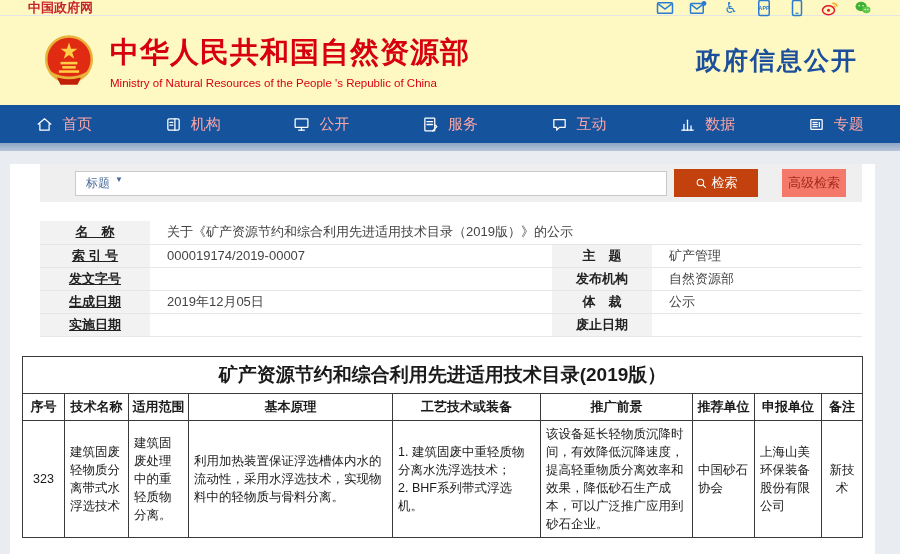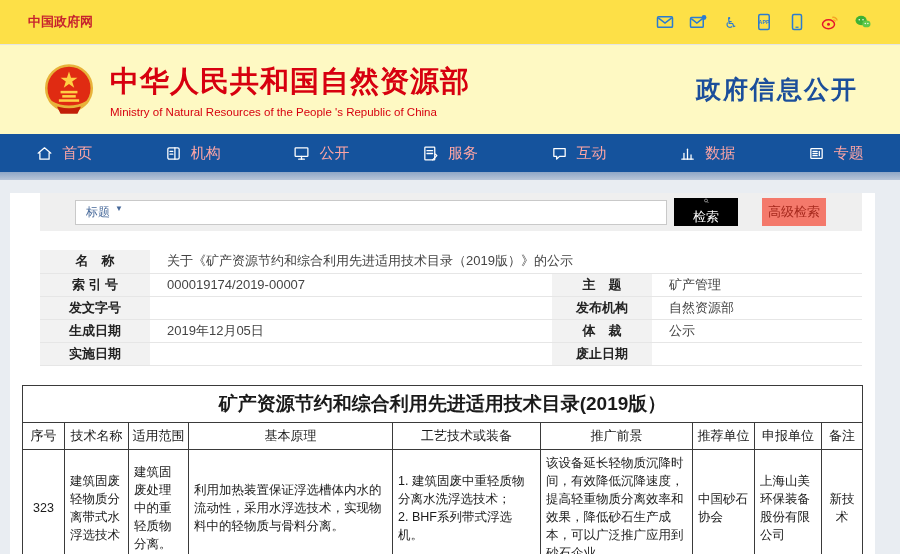--- a/index.html
+++ b/index.html
@@ -1,20 +1,20 @@
 <!DOCTYPE html>
 <html><head>
 <meta charset="utf-8">
 <style>
   * { box-sizing: border-box; margin: 0; padding: 0; }
   html, body { width: 900px; height: 554px; overflow: hidden; }
   body { font-family: "Liberation Sans", "DejaVu Sans", sans-serif; background: #e9edf2; }
 
   
-  .topbar { height: 45px; background: #fde047; border-bottom: 1px solid #e4e4e4;
+  .topbar { height: 16px; background: #fef9c3; border-bottom: 1px solid #e4e4e4;
             display: flex; align-items: center; padding: 0 28px; }
   .gov-link { color: #c7232e; font-weight: bold; font-size: 13px; text-decoration: none; cursor: pointer; }
   .topbar-icons { margin-left: auto; display: flex; align-items: center; gap: 15px; }
   .topbar-icons .tico { width: 18px; height: 18px; display: inline-flex; align-items: center;
                         justify-content: center; cursor: pointer; }
   .tico svg { width: 18px; height: 18px; }
   .tico-uni { font-size: 15px; color: #2a7bd2; line-height: 1; }
 
   
   .header { height: 89px; background: #fef9c3; display: flex; align-items: center; padding: 0 42px; }
@@ -37,43 +37,43 @@
 
   
   .search-bar { background: #efefef; margin: 13px 13px 19px 30px; height: 38px;
                 display: flex; align-items: center; padding-left: 35px; }
   .search-input-wrap { background: #fff; border: 1px solid #c9c9c9; width: 592px; height: 25px;
                        display: flex; align-items: center; }
   .field-selector { color: #47699a; font-size: 12px; padding: 0 6px 0 10px; cursor: pointer;
                     display: flex; gap: 5px; white-space: nowrap; }
   .field-selector .caret { font-size: 8px; }
   .search-input { border: none; outline: none; flex: 1; height: 100%; font-size: 12px; }
-  .btn-search { margin-left: 7px; background: #000000; color: #fff; border: none; height: 28px;
-                width: 64px; font-size: 13px; display: flex; align-items: center; justify-content: center;
-                gap: 4px; cursor: pointer; flex-direction: column; }
+  .btn-search { margin-left: 7px; background: #c2410c; color: #fff; border: none; height: 28px;
+                width: 84px; font-size: 13px; display: flex; align-items: center; justify-content: center;
+                gap: 4px; cursor: pointer; }
   .btn-search svg { width: 13px; height: 13px; stroke: #fff; fill: none; stroke-width: 2; }
   .btn-advanced { margin-left: 24px; background: #f4796b; color: #a5281c; border: none; height: 28px;
                   width: 64px; font-size: 13px; cursor: pointer; }
 
   
   .meta-table { width: calc(100% - 43px); margin: 0 13px 0 30px; border-collapse: collapse;
                 font-size: 13px; color: #333; }
   .meta-table td { height: 23px; border-bottom: 1px solid #e6e6e6; }
-  .meta-label { background: #f2f2f2; font-weight: bold; text-align: center; width: 110px; color: #222; }
+  .meta-label { background: #f2f2f2; font-weight: bold; text-align: center; width: 110px; color: #222; text-decoration: underline; }
   .meta-label-r { background: #f2f2f2; font-weight: bold; text-align: center; width: 100px; color: #222; }
   .meta-value { padding-left: 17px; color: #444; }
   .meta-value-r { width: 210px; padding-left: 17px; color: #444; }
 
   
   .catalog-wrap { padding-top: 19px; }
   .catalog-table { width: 840px; margin: 0 auto; border-collapse: collapse; table-layout: fixed;
                    color: #1a1a1a; }
   .catalog-table td, .catalog-table th { border: 1px solid #3a3a3a; }
   .cat-title { font-size: 19px; font-weight: bold; text-align: center; height: 37px; }
-  .cat-head th { font-size: 13px; font-weight: normal; text-align: center; height: 27px; padding: 2px; }
+  .cat-head th { font-size: 13px; font-weight: bold; text-align: center; height: 27px; padding: 2px; }
   .cat-row td { font-size: 12.5px; height: 114px; vertical-align: middle;
                 padding: 4px 5px; line-height: 1.45; }
   .td-center { text-align: center; }
   .equip-line { margin: 0; }
 </style>
 </head>
 <body>
 
 <div class="topbar">
   <a class="gov-link">中国政府网</a>

